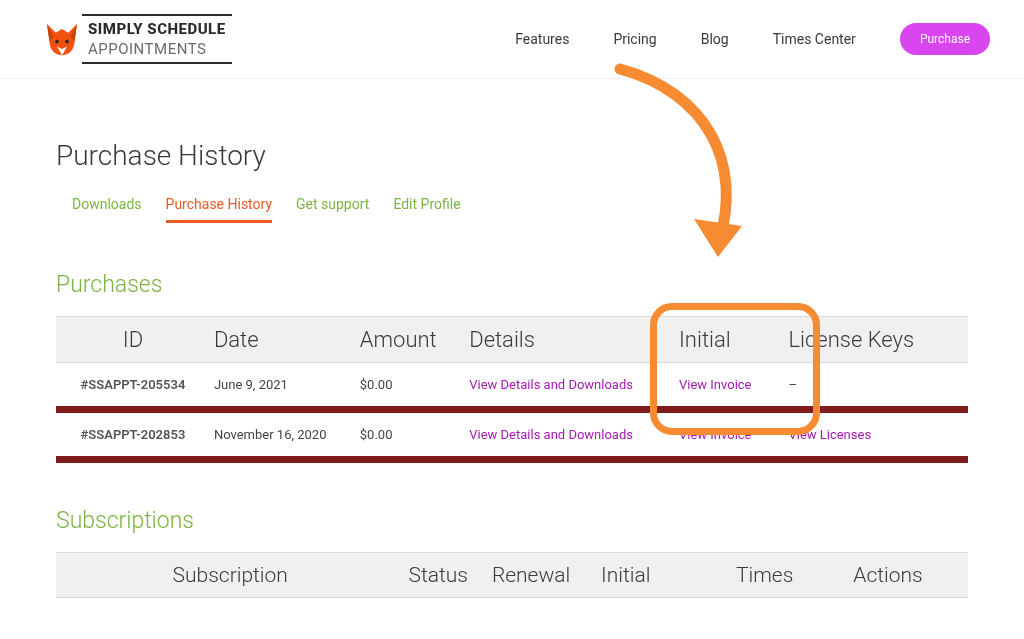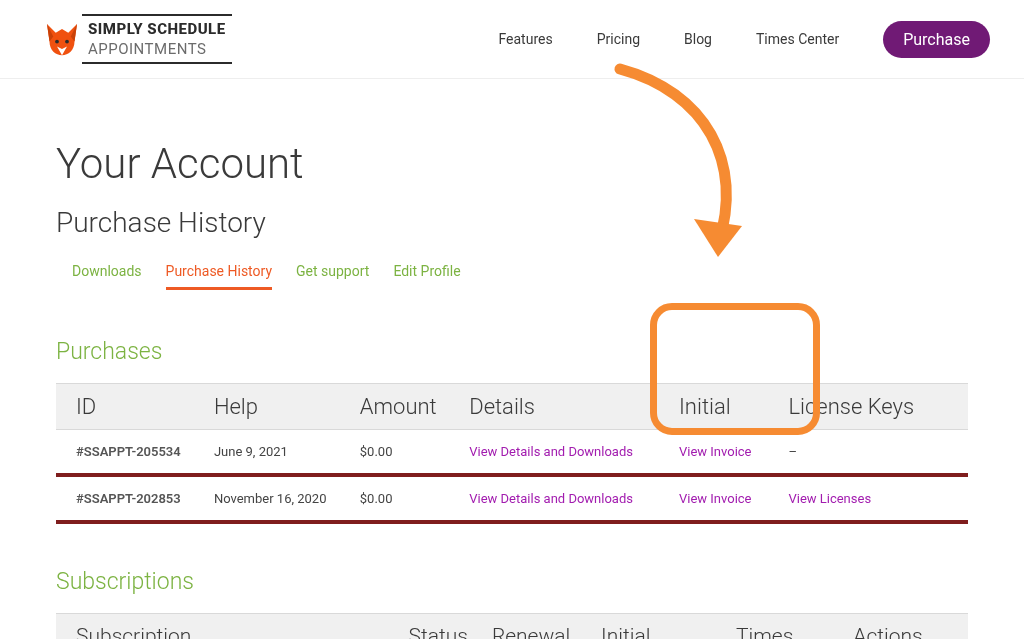--- a/index.html
+++ b/index.html
@@ -7,40 +7,40 @@
 
     
     .header { display: flex; align-items: center; justify-content: space-between; padding: 14px 34px 14px 42px; border-bottom: 1px solid #eee; background: #fff; }
     .logo { display: flex; align-items: center; gap: 0; }
     .logo-fox { width: 40px; height: 40px; }
     .logo-text { display: flex; flex-direction: column; gap: 2px; padding: 4px 6px; border-top: 2px solid #2b2b2b; border-bottom: 2px solid #2b2b2b; }
     .logo-line1 { font-size: 15px; font-weight: 800; letter-spacing: 0.5px; color: #2b2b2b; }
     .logo-line2 { font-size: 15px; font-weight: 400; letter-spacing: 0.5px; color: #6b6b6b; }
     .nav { display: flex; align-items: center; gap: 44px; }
     .nav a { text-decoration: none; color: #3a3a3a; font-size: 14px; }
-    .nav .btn-primary { background: #701a75; color: #fff; padding: 9px 20px; border-radius: 20px; font-size: 16px; }
+    .nav .btn-primary { background: #d946ef; color: #fff; padding: 9px 20px; border-radius: 20px; font-size: 12px; }
 
     
     .main { padding: 60px 56px 0 56px; position: relative; }
     .page-title { font-size: 42px; font-weight: 300; color: #3a3a3a; margin-bottom: 18px; }
     .page-subtitle { font-size: 28px; font-weight: 300; color: #3a3a3a; margin-bottom: 24px; }
 
     .subnav { display: flex; gap: 24px; padding-left: 16px; margin-bottom: 48px; }
     .subnav a { text-decoration: none; font-size: 14px; color: #7cb342; padding-bottom: 8px; }
     .subnav a.active { color: #ee5a24; border-bottom: 3px solid #ee5a24; }
 
     .section-title { font-size: 23px; font-weight: 300; color: #7cb342; margin-bottom: 18px; }
 
     
     table { width: 100%; border-collapse: collapse; margin-bottom: 44px; }
     thead th { text-align: left; font-size: 22px; font-weight: 300; color: #3a3a3a; background: #f0f0f0; border-top: 1px solid #d9d9d9; border-bottom: 1px solid #d9d9d9; padding: 10px 12px; }
-    tbody td { font-size: 13px; color: #444; padding: 14px 12px; border-bottom: 4px solid #7f1d1d; }
+    tbody td { font-size: 13px; color: #444; padding: 14px 12px; border-bottom: 7px solid #7f1d1d; }
     tbody td a { color: #a21caf; text-decoration: none; font-size: 13px; }
     tbody td.id-cell { font-weight: 600; color: #555; }
-    thead th:first-child, tbody td:first-child { padding-left: 20px; }
+    thead th:first-child, tbody td:first-child { padding-left: 20px; text-align: center; }
 
     
     .sub-table thead th { font-size: 21px; }
 
     
     .annotation { position: absolute; top: 0; left: 0; right: 0; bottom: 0; pointer-events: none; }
     .highlight-box { position: absolute; border: 7px solid #f68b32; border-radius: 22px; }
   </style>
 </head>
 <body>
@@ -64,21 +64,20 @@
   <nav class="nav">
     <a href="#">Features</a>
     <a href="#">Pricing</a>
     <a href="#">Blog</a>
     <a href="#">Times Center</a>
     <a href="#" class="btn-primary">Purchase</a>
   </nav>
 </header>
 
 <main class="main">
-  <h1 class="page-title">Your Account</h1>
   <h2 class="page-subtitle">Purchase History</h2>
 
   <div class="subnav">
     <a href="#">Downloads</a>
     <a href="#" class="active">Purchase History</a>
     <a href="#">Get support</a>
     <a href="#">Edit Profile</a>
   </div>
 
   <h3 class="section-title">Purchases</h3>
@@ -87,21 +86,21 @@
       <col style="width:16%">
         <col style="width:16%">
         <col style="width:12%">
         <col style="width:23%">
         <col style="width:12%">
         <col style="width:21%">
     </colgroup>
     <thead>
       <tr>
         <th>ID</th>
-        <th>Help</th>
+        <th>Date</th>
         <th>Amount</th>
         <th>Details</th>
         <th>Initial</th>
         <th>License Keys</th>
       </tr>
     </thead>
     <tbody>
       <tr>
         <td class="id-cell">#SSAPPT-205534</td>
         <td>June 9, 2021</td>

